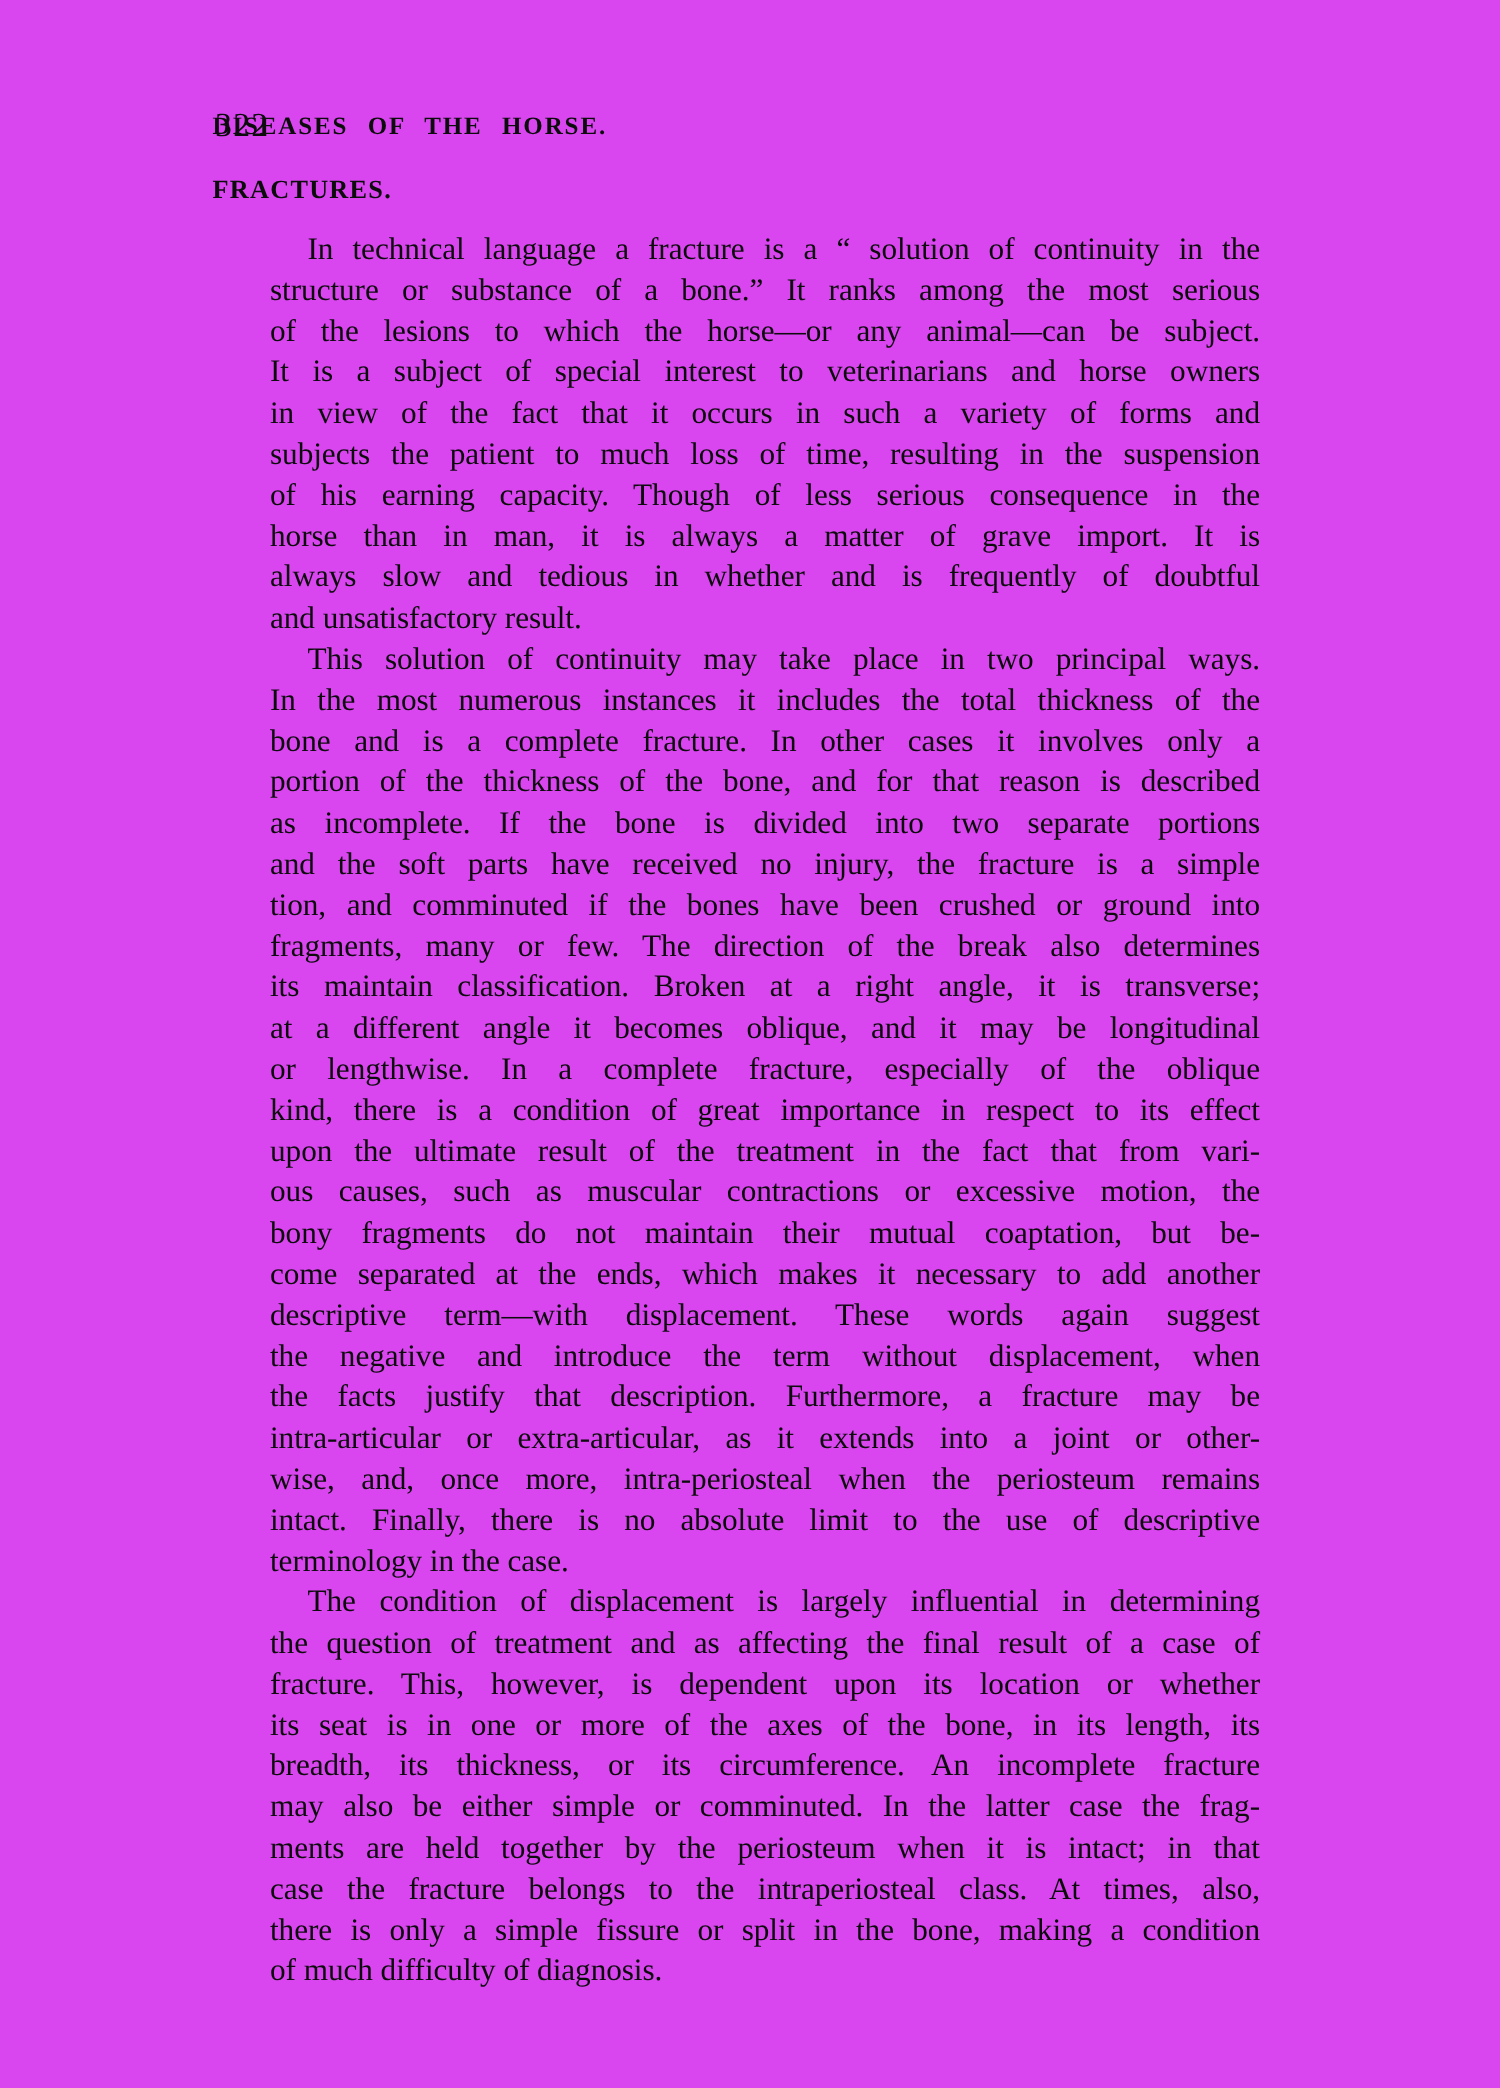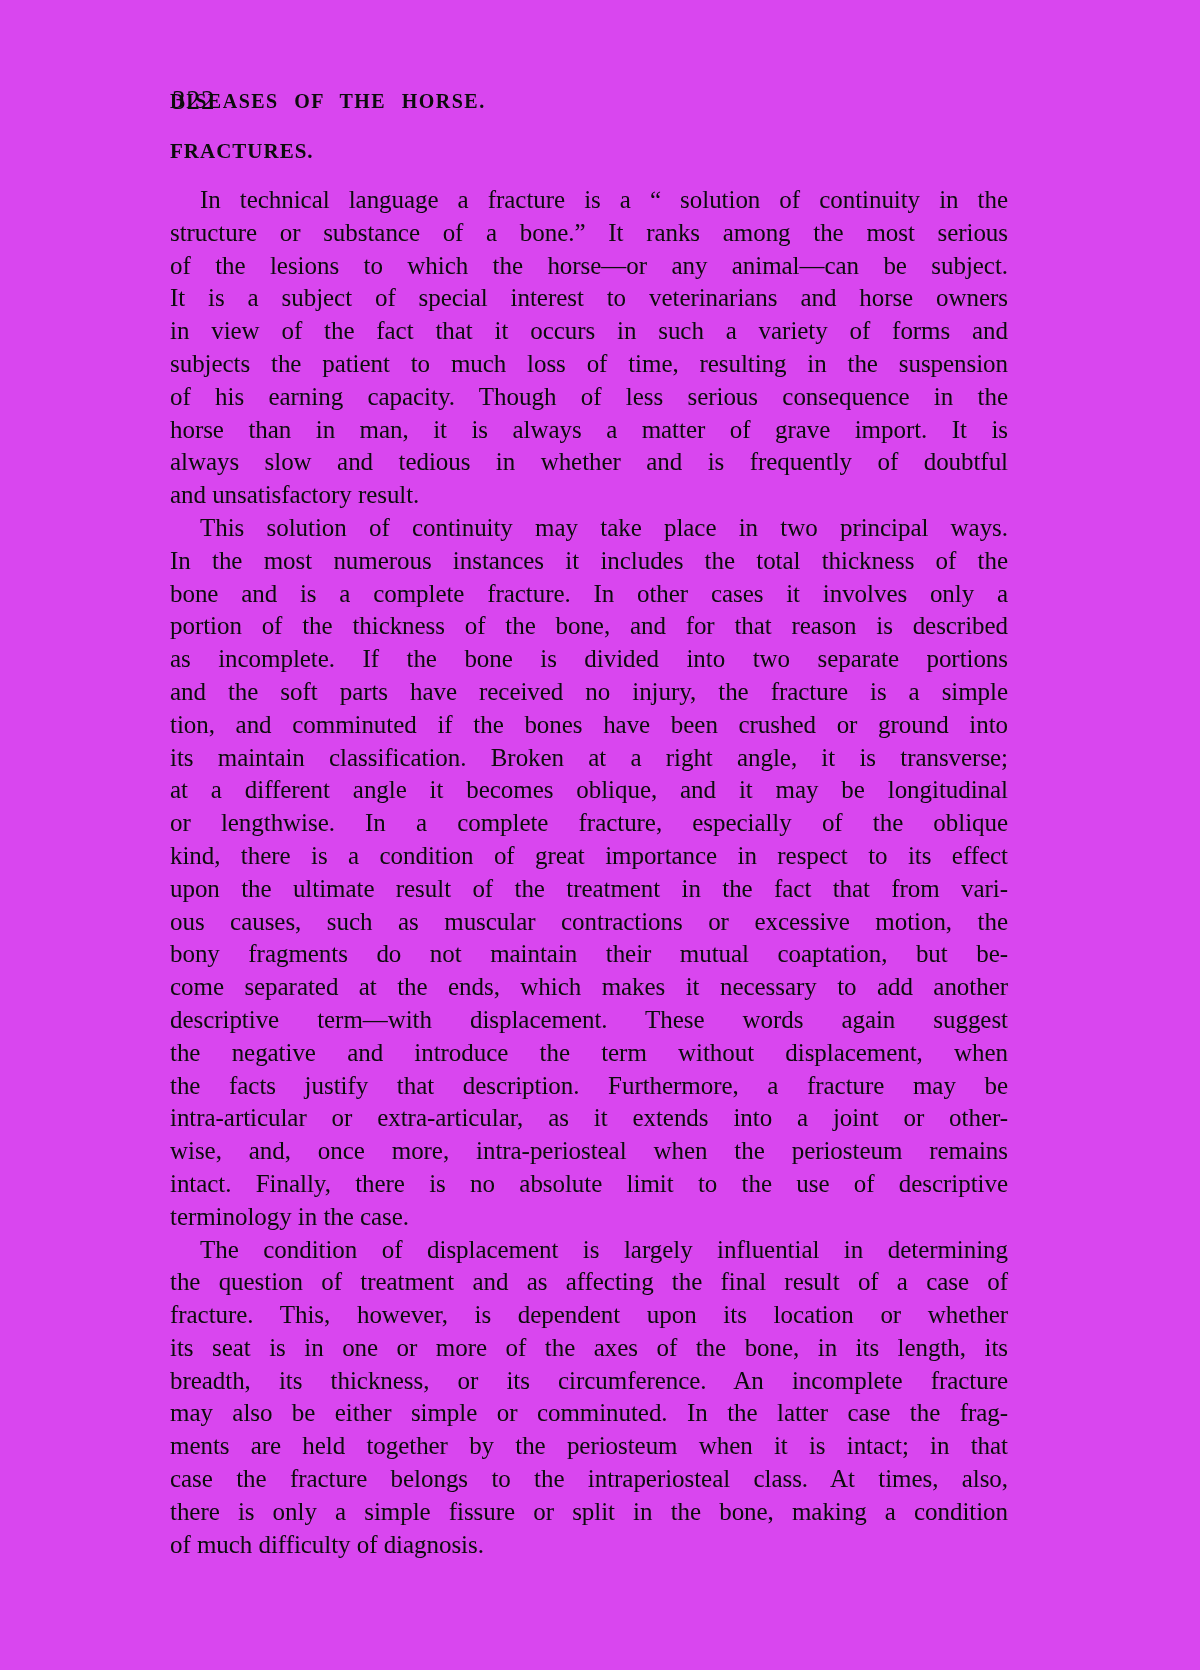--- a/index.html
+++ b/index.html
@@ -31,20 +31,21 @@
   .body-text {
     position: absolute; left: 170px; top: 184px; width: 838px;
     font-size: 25px;
     line-height: 32.8px;
     letter-spacing: -0.05px;
   }
   .paragraph { width: 100%; }
   .line {
     text-align: justify;
     text-align-last: justify;
+    margin-left: 46px;
   }
   .line.last { text-align-last: left; }
   .line.first { text-indent: 30px; }
 </style>
 </head>
 <body>
 
 <div class="page">
   <span class="page-number">322</span>
   <div class="running-header">DISEASES OF THE HORSE.</div>
@@ -63,20 +64,21 @@
         <div class="line last">and unsatisfactory result.</div>
       </div>
       <div class="paragraph">
         <div class="line first">This solution of continuity may take place in two principal ways.</div>
         <div class="line">In the most numerous instances it includes the total thickness of the</div>
         <div class="line">bone and is a complete fracture.  In other cases it involves only a</div>
         <div class="line">portion of the thickness of the bone, and for that reason is described</div>
         <div class="line">as incomplete.  If the bone is divided into two separate portions</div>
         <div class="line">and the soft parts have received no injury, the fracture is a simple</div>
         <div class="line">tion, and comminuted if the bones have been crushed or ground into</div>
+        <div class="line">fragments, many or few.  The direction of the break also determines</div>
         <div class="line">its maintain classification.  Broken at a right angle, it is transverse;</div>
         <div class="line">at a different angle it becomes oblique, and it may be longitudinal</div>
         <div class="line">or lengthwise.  In a complete fracture, especially of the oblique</div>
         <div class="line">kind, there is a condition of great importance in respect to its effect</div>
         <div class="line">upon the ultimate result of the treatment in the fact that from vari-</div>
         <div class="line">ous causes, such as muscular contractions or excessive motion, the</div>
         <div class="line">bony fragments do not maintain their mutual coaptation, but be-</div>
         <div class="line">come separated at the ends, which makes it necessary to add another</div>
         <div class="line">descriptive term—with displacement.  These words again suggest</div>
         <div class="line">the negative and introduce the term without displacement, when</div>

